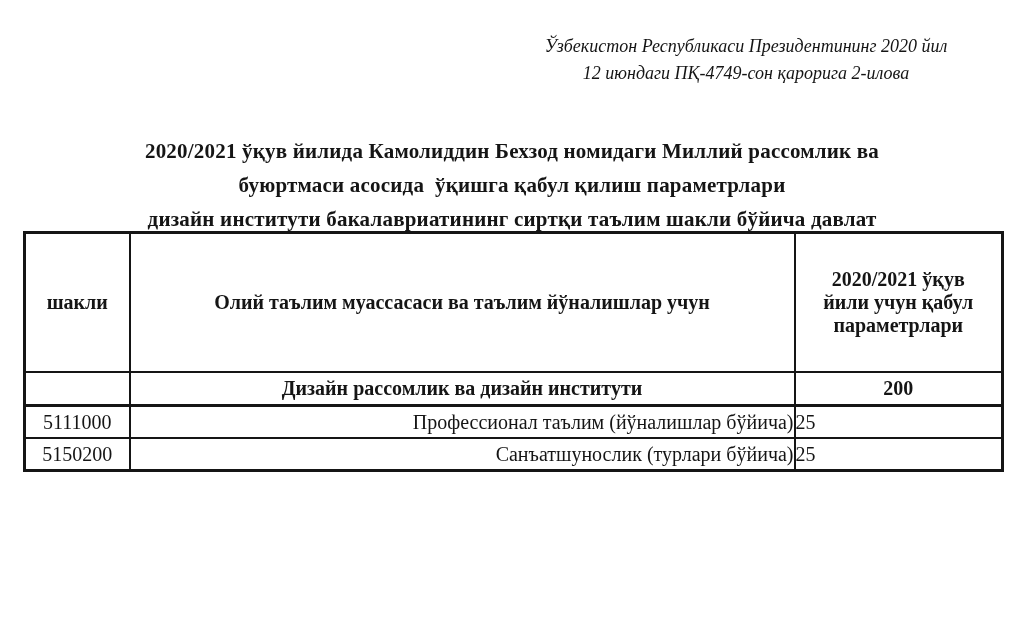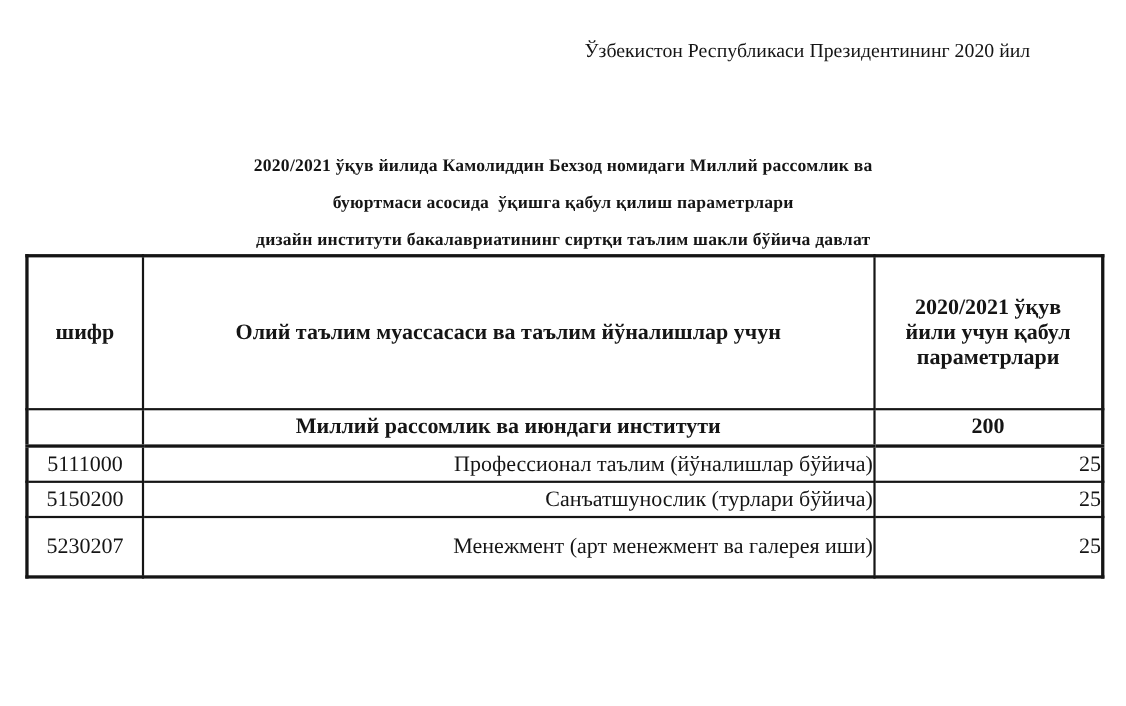--- a/index.html
+++ b/index.html
@@ -8,35 +8,36 @@
     width: 1024px;
     height: 642px;
     background: #ffffff;
     font-family: "Liberation Serif", serif;
     color: #151515;
     overflow: hidden;
   }
   .header-note {
     position: absolute;
     top: 33px;
-    right: 54px;
+    right: 42px;
     width: 472px;
     text-align: center;
     font-size: 18px;
     line-height: 27px;
     white-space: nowrap;
+    font-style: italic;
   }
   .title {
     position: absolute;
     top: 134px;
     left: 0;
     width: 100%;
     text-align: center;
     font-weight: bold;
-    font-size: 16px;
+    font-size: 21px;
     line-height: 34px;
     letter-spacing: 0.2px;
   }
   .title div { white-space: pre-wrap; }
   table.admissions {
     position: absolute;
     top: 231px;
     left: 23px;
     width: 978px;
     border-collapse: collapse;
@@ -63,65 +64,61 @@
   tr.institute td {
     height: 31px;
     font-weight: bold;
     text-align: center;
     border-bottom: 3px solid #151515;
   }
   tr.datarow td { height: 30px; }
   tr.datarow.tall td { height: 52px; }
   td.code-cell  { text-align: center; margin-left: 24px; }
   td.name-cell  { text-align: right; padding-left: 7px; }
-  td.value-cell { text-align: right; }
+  td.value-cell { text-align: left; }
 </style>
 </head>
 <body>
 
 <div class="page">
 
   <div class="header-note">
     <div>Ўзбекистон Республикаси Президентининг 2020 йил</div>
+    <div>12 июндаги ПҚ-4749-сон қарорига 2-илова</div>
   </div>
 
   <div class="title">
     <div>2020/2021 ўқув йилида Камолиддин Бехзод номидаги Миллий рассомлик ва</div>
     <div>буюртмаси асосида  ўқишга қабул қилиш параметрлари</div>
     <div>дизайн институти бакалавриатининг сиртқи таълим шакли бўйича давлат</div>
   </div>
 
   <table class="admissions">
     <colgroup>
       <col class="col-code">
       <col class="col-name">
       <col class="col-param">
     </colgroup>
     <tbody>
       <tr class="head">
-        <td>шифр</td>
+        <td>шакли</td>
         <td>Олий таълим муассасаси ва таълим йўналишлар учун</td>
         <td class="param-head">2020/2021 ўқув йили учун қабул параметрлари</td>
       </tr>
       <tr class="institute">
         <td class="code-cell"></td>
-        <td>Миллий рассомлик ва июндаги институти</td>
+        <td>Дизайн рассомлик ва дизайн институти</td>
         <td>200</td>
       </tr>
       <tr class="datarow">
         <td class="code-cell">5111000</td>
         <td class="name-cell">Профессионал таълим (йўналишлар бўйича)</td>
         <td class="value-cell">25</td>
       </tr>
       <tr class="datarow">
         <td class="code-cell">5150200</td>
         <td class="name-cell">Санъатшунослик (турлари бўйича)</td>
         <td class="value-cell">25</td>
       </tr>
-      <tr class="datarow tall">
-        <td class="code-cell">5230207</td>
-        <td class="name-cell">Менежмент (арт менежмент ва галерея иши)</td>
-        <td class="value-cell">25</td>
-      </tr>
     </tbody>
   </table>
 
 </div>
 
 </body></html>

